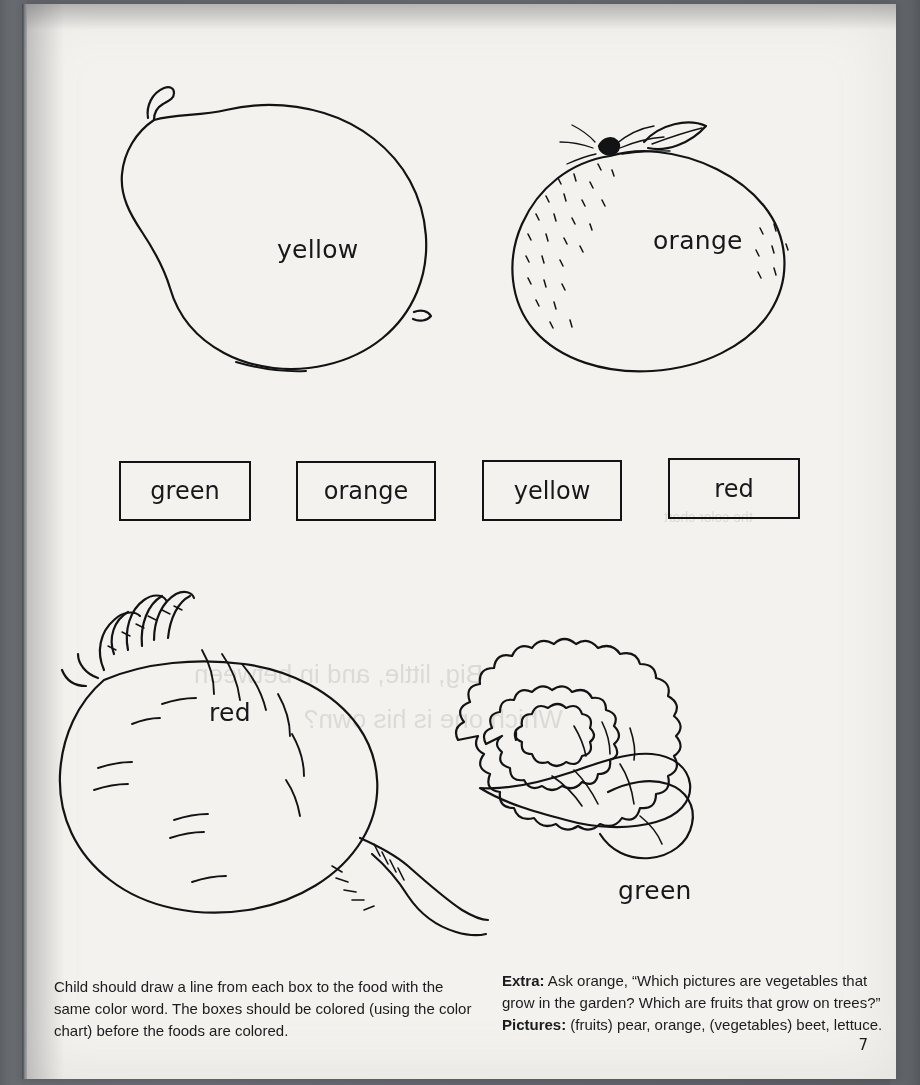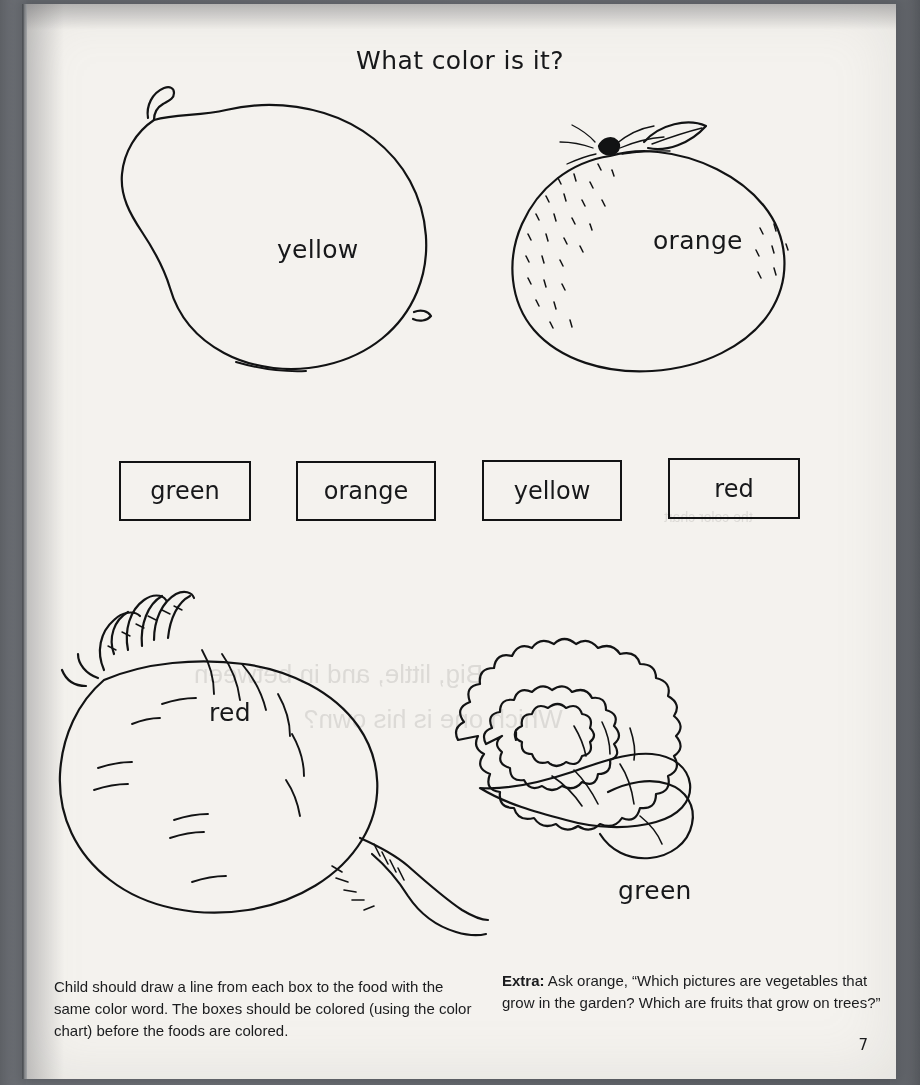--- a/index.html
+++ b/index.html
@@ -160,21 +160,20 @@
   <div class="book-shadow"></div>
 
   <div class="page">
 
     <div class="bleed" style="left:170px; top:655px; font-size:26px;">Big, little, and in between</div>
     <div class="bleed" style="left:280px; top:700px; font-size:26px;">Which one is his own?</div>
     <div class="bleed" style="left:640px; top:505px; font-size:14px;">the color chart</div>
 
     <div class="sheet">
 
-      <div class="title">What color is it?</div>
 
       <svg class="art" style="left:60px; top:62px;" width="380" height="330" viewBox="0 0 380 330">
         <g fill="none" stroke="#121314" stroke-width="2.2" stroke-linecap="round" stroke-linejoin="round">
 
           <path d="M64 52 C62 40 68 27 80 22 C86 20 90 22 90 27 C90 33 84 35 79 38 C72 42 70 47 70 54"></path>
 
           <path d="M70 54
                    C52 66 40 86 38 108
                    C36 130 46 148 58 166
                    C70 184 80 202 86 222
@@ -383,20 +382,23 @@
         </g>
       </svg>
       <div class="word" style="left:594px; top:872px;">green</div>
 
       <div class="note note-left">Child should draw a line from each box to the food with the same color word. The boxes should be colored (using the color chart) before the foods are colored.</div>
 
       <div class="note note-right">
         <div>
           <b>Extra:</b><span> Ask orange, “Which pictures are vegetables that grow in the garden? Which are fruits that grow on trees?”</span>
         </div>
+        <div>
+          <b>Pictures:</b><span> (fruits) pear, orange, (vegetables) beet, lettuce.</span>
+        </div>
       </div>
 
       <div class="pagenum">7</div>
     </div>
 
     <div class="page-top-shadow"></div>
   </div>
 
   <div class="spine-edge"></div>
 </div>

